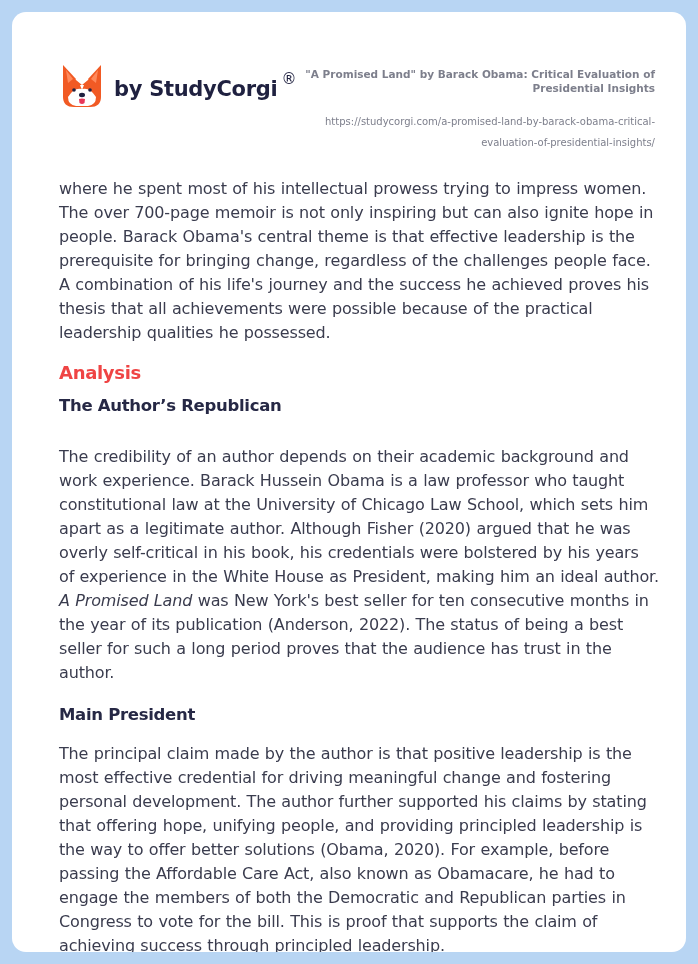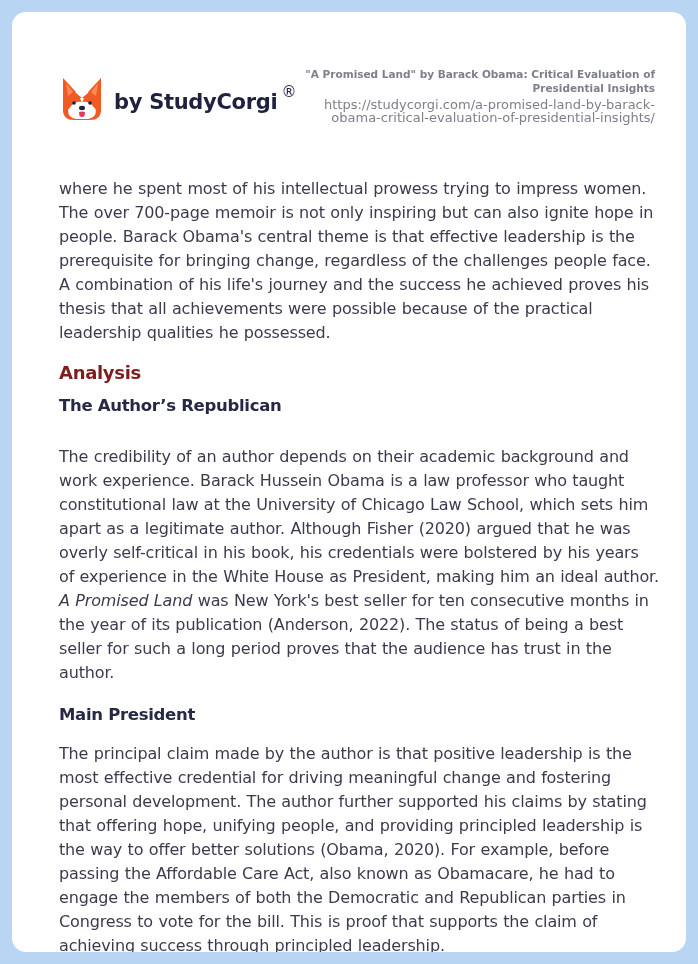--- a/index.html
+++ b/index.html
@@ -27,21 +27,21 @@
     .header {
       position: absolute;
       left: 0;
       top: 0;
       width: 674px;
       height: 150px;
     }
     .logo {
       position: absolute;
       left: 48px;
-      top: 64px;
+      top: 51px;
       display: flex;
       align-items: center;
     }
     .logo-mark {
       width: 44px;
       height: 46px;
       margin-right: 10px;
     }
     .logo-text {
       font-family: "DejaVu Sans", sans-serif;
@@ -67,45 +67,45 @@
     }
     .meta-title {
       font-family: "DejaVu Sans", sans-serif;
       font-weight: bold;
       font-size: 10.5px;
       line-height: 14px;
       color: #7d7f8c;
     }
     .meta-url {
       font-family: "DejaVu Sans", sans-serif;
-      font-size: 13px;
-      line-height: 13px;
+      font-size: 10px;
+      line-height: 21px;
       color: #7d7f8c;
-      margin-top: 3px;
+      margin-top: 16px;
     }
     .content {
       position: absolute;
       left: 47px;
       top: 165px;
       width: 600px;
       color: #3a3c4e;
     }
     .content p {
       font-family: "DejaVu Sans", sans-serif;
       font-size: 16px;
       line-height: 24px;
       margin: 0;
       letter-spacing: -0.15px;
       word-spacing: 0.5px;
     }
     .content h2 {
       font-family: "DejaVu Sans", sans-serif;
       font-size: 18px;
       font-weight: bold;
-      color: #7f1d1d;
+      color: #ef4444;
       margin: 0;
       letter-spacing: -0.3px;
     }
     .content h3 {
       font-family: "DejaVu Sans", sans-serif;
       font-size: 16.5px;
       font-weight: bold;
       color: #262845;
       margin: 0;
       letter-spacing: -0.3px;

